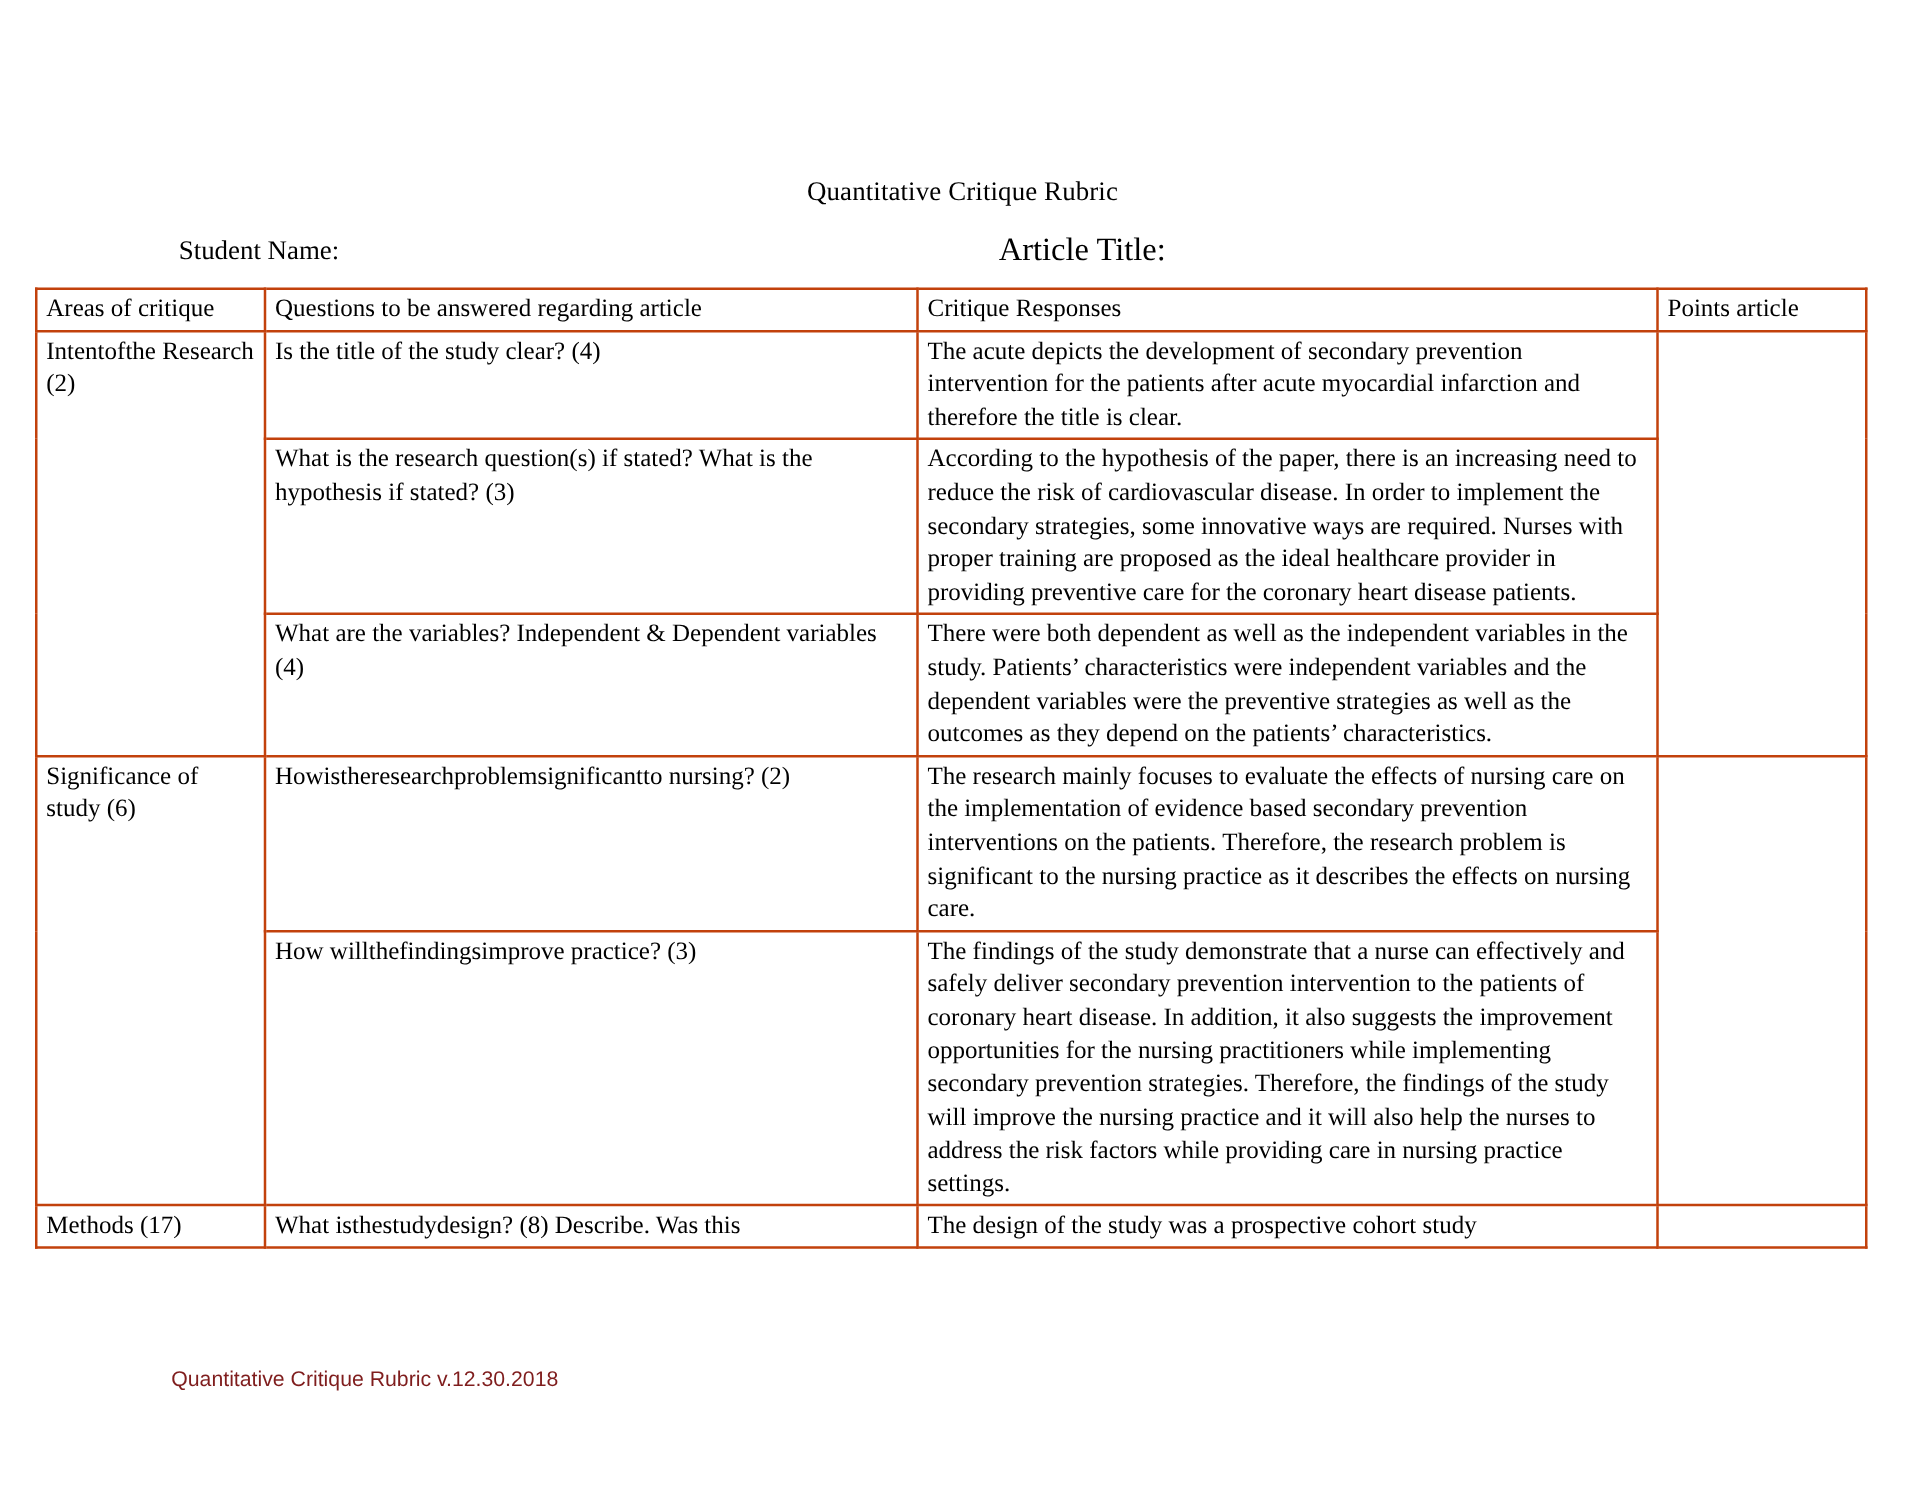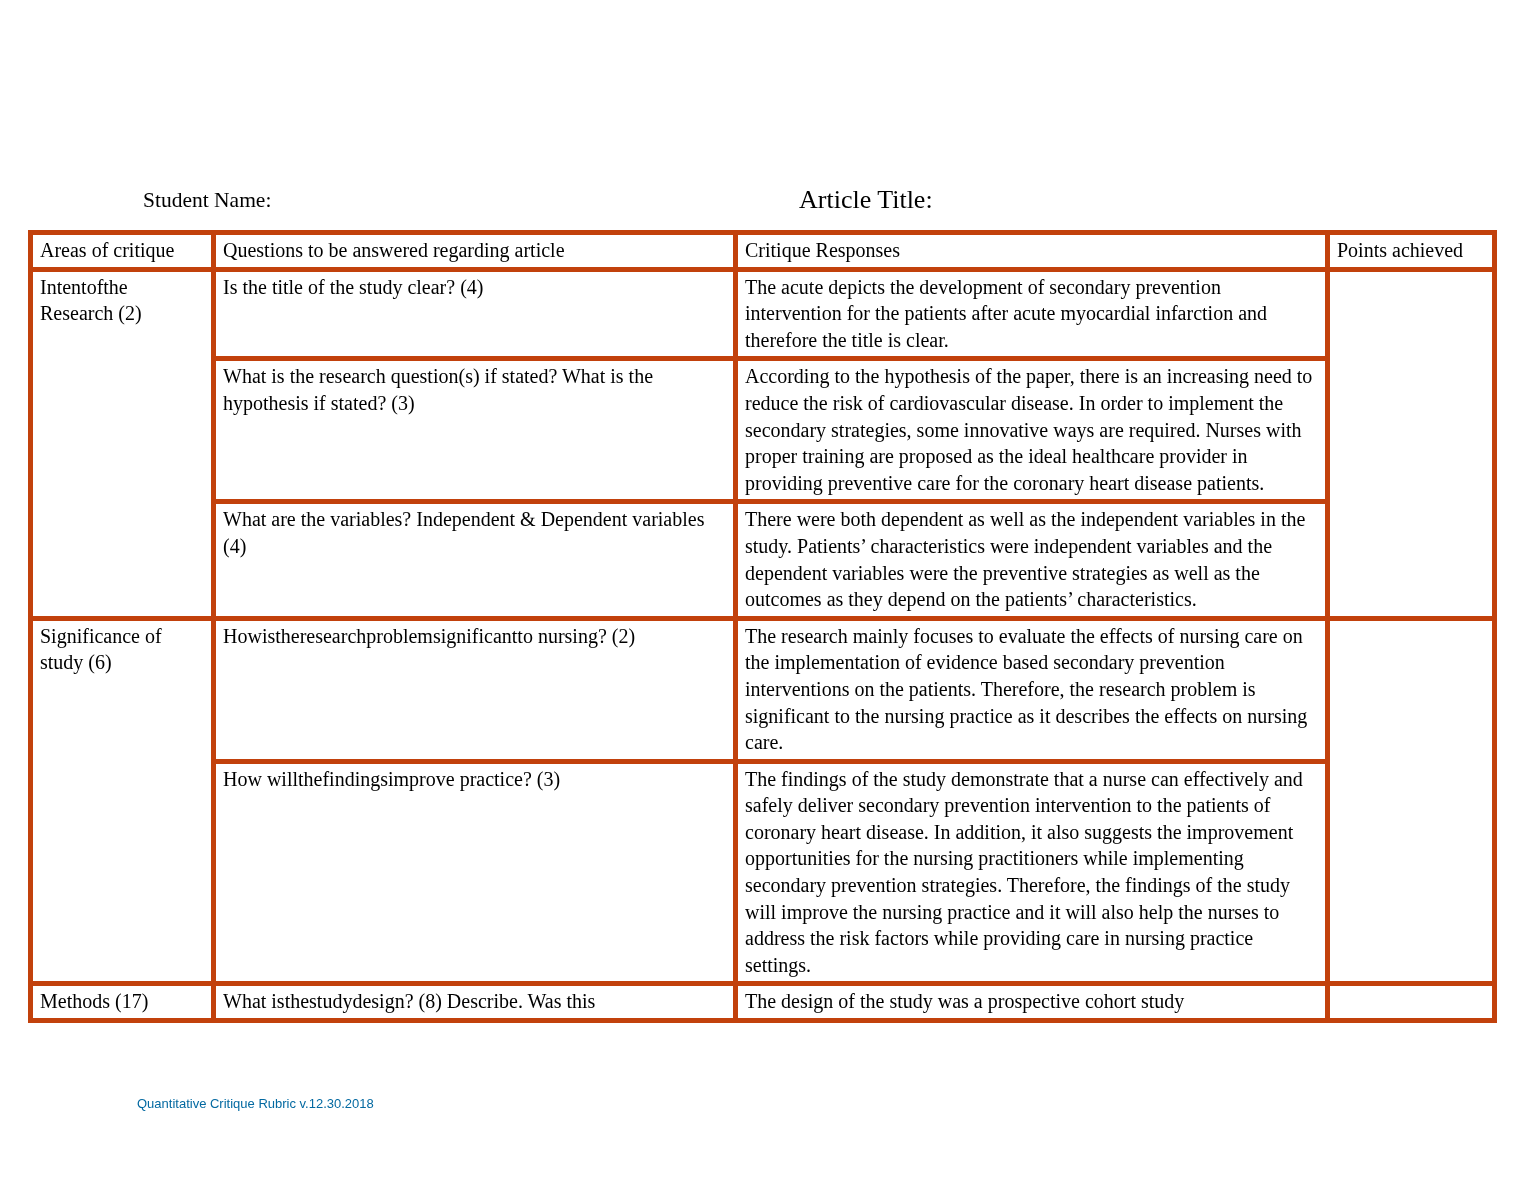--- a/index.html
+++ b/index.html
@@ -59,69 +59,70 @@
   table.rubric {
     position: absolute;
     left: 28px;
     top: 230px;
     width: 1464px;
     border-collapse: collapse;
     table-layout: fixed;
     font-size: 20px;
   }
   table.rubric td, table.rubric th {
-    border: 5px solid #c2410c;
+    border: 2px solid #c2410c;
     vertical-align: top;
     padding: 2px 7px 3px 7px;
     font-weight: normal;
     text-align: left;
     line-height: 26.6px;
     font-size: 20px;
   }
   .col-area    { width: 183px; }
   .col-quest   { width: 522px; }
   .col-resp    { width: 592px; }
   .col-points  { width: 167px; }
 
   .hdr td { padding-top: 1px; padding-bottom: 2px; }
 
   .footer {
     position: absolute;
     left: 137px;
     top: 1092px;
     font-family: "Liberation Sans", "DejaVu Sans", sans-serif;
-    font-size: 13px;
+    font-size: 17px;
     line-height: 24px;
-    color: #0369a1;
+    color: #7f1d1d;
   }
 </style>
 </head>
 <body>
 
 <div class="page">
 
+  <div class="doc-title">Quantitative Critique Rubric</div>
 
   <div class="meta-row">
     <span class="meta-student">Student Name:</span>
     <span class="meta-article">Article Title:</span>
   </div>
 
   <table class="rubric">
     <colgroup>
       <col class="col-area">
       <col class="col-quest">
       <col class="col-resp">
       <col class="col-points">
     </colgroup>
     <tbody id="rubric-body">
       <tr class="hdr">
         <td>Areas of critique</td>
         <td>Questions to be answered regarding article</td>
         <td>Critique Responses</td>
-        <td>Points achieved</td>
+        <td>Points article</td>
       </tr>
     <tr>
           <td rowspan="3">Intentofthe Research (2)</td>
           <td>Is the title of the study clear?  (4)</td>
           <td>The acute depicts the development of secondary prevention intervention for the patients after acute myocardial infarction and therefore the title is clear.</td>
           <td rowspan="3"></td>
         </tr>
         <tr>
           <td>What is the research question(s) if stated? What is the hypothesis if stated? (3)</td>
           <td>According to the hypothesis of the paper, there is an increasing need to reduce the risk of cardiovascular disease. In order to implement the secondary strategies, some innovative ways are required. Nurses with proper training are proposed as the ideal healthcare provider in providing preventive care for the coronary heart disease patients.</td>

